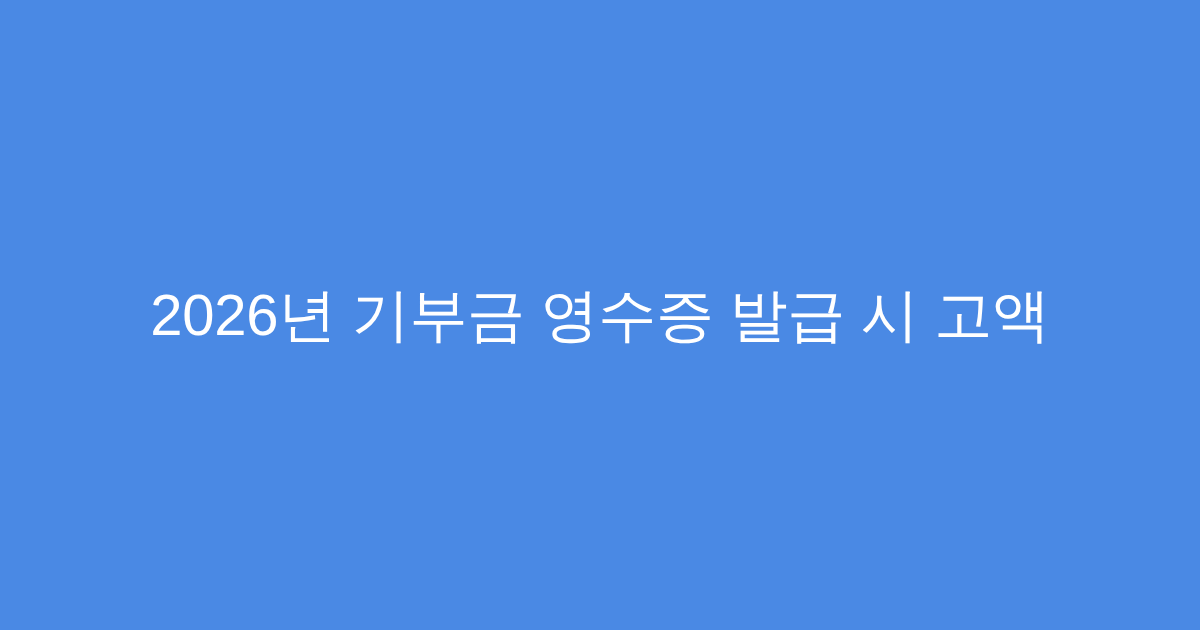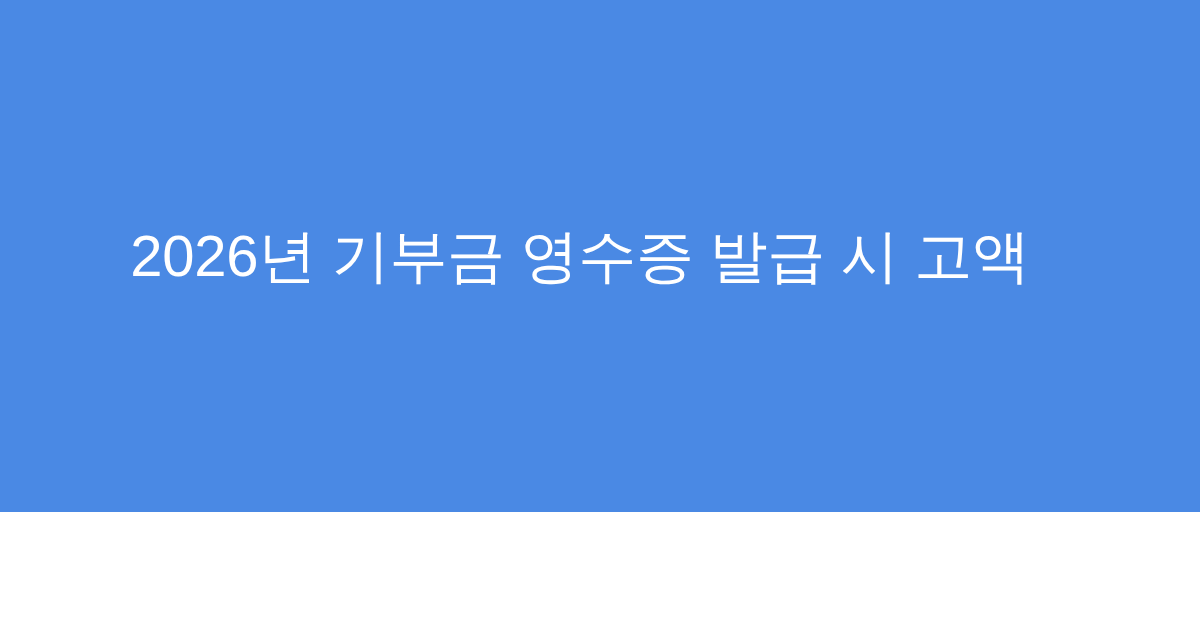--- a/index.html
+++ b/index.html
@@ -12,23 +12,24 @@
     width: 1200px;
     height: 630px;
     overflow: hidden;
     font-family: "Liberation Sans", "DejaVu Sans", sans-serif;
   }
 
   .og-card {
     position: relative;
     box-sizing: border-box;
     width: 1200px;
-    height: 512px;
+    height: 630px;
     display: flex;
     flex-direction: column;
+    align-items: center;
     justify-content: center;
     background-color: #4a89e4;
     padding: 0 40px;
   }
 
   .headline {
     margin: 0;
     width: 100%;
     max-width: 1080px;
     text-align: center;

